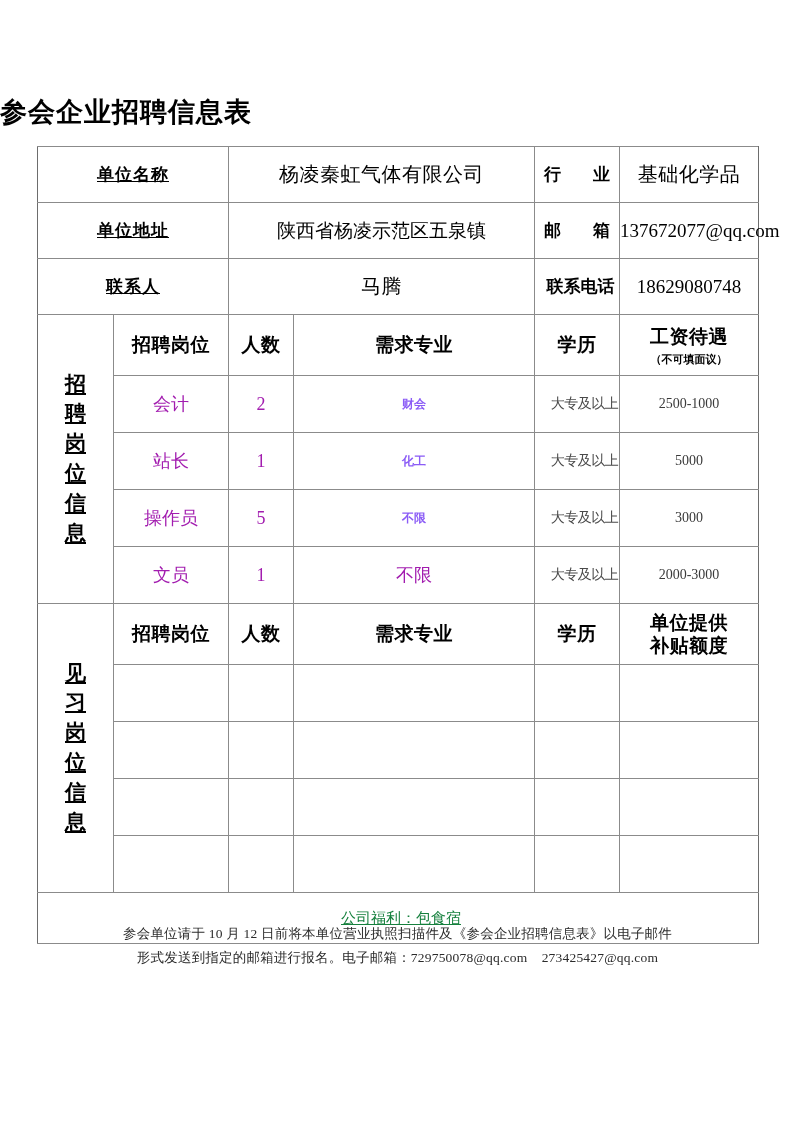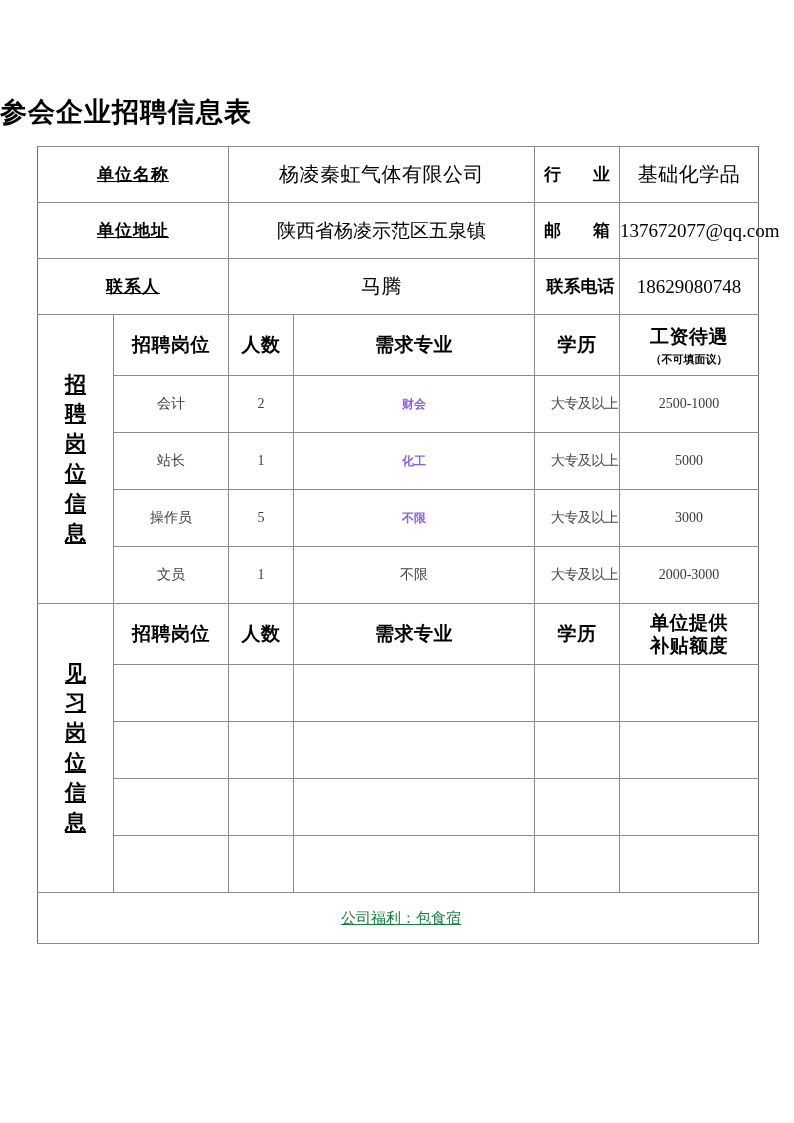--- a/index.html
+++ b/index.html
@@ -112,22 +112,22 @@
     letter-spacing: 0;
   }
   .colhead .two {
     display: block;
     line-height: 1.22;
   }
 
   
   .drow td {
     height: 56px;
-    font-size: 14px;
-    color: #404040;
+    font-size: 18px;
+    color: #a21caf;
   }
   .drow td.major {
     font-size: 12px;
     font-weight: bold;
     color: #8b5cf6;
   }
   .drow td.edu {
     font-size: 14px;
     color: #4a4a4a;
     letter-spacing: -0.5px;
@@ -308,14 +308,18 @@
         <td class="outer-r"></td>
       </tr>
 
       <tr>
         <td class="welfare outer-l outer-r" colspan="6">公司福利：包食宿</td>
       </tr>
 
     </tbody>
   </table>
 
+  <div class="footnote">
+    <span class="ln">参会单位请于 10 月 12 日前将本单位营业执照扫描件及《参会企业招聘信息表》以电子邮件</span>
+    <span class="ln">形式发送到指定的邮箱进行报名。电子邮箱：729750078@qq.com    273425427@qq.com</span>
+  </div>
 
 </div>
 
 </body></html>

